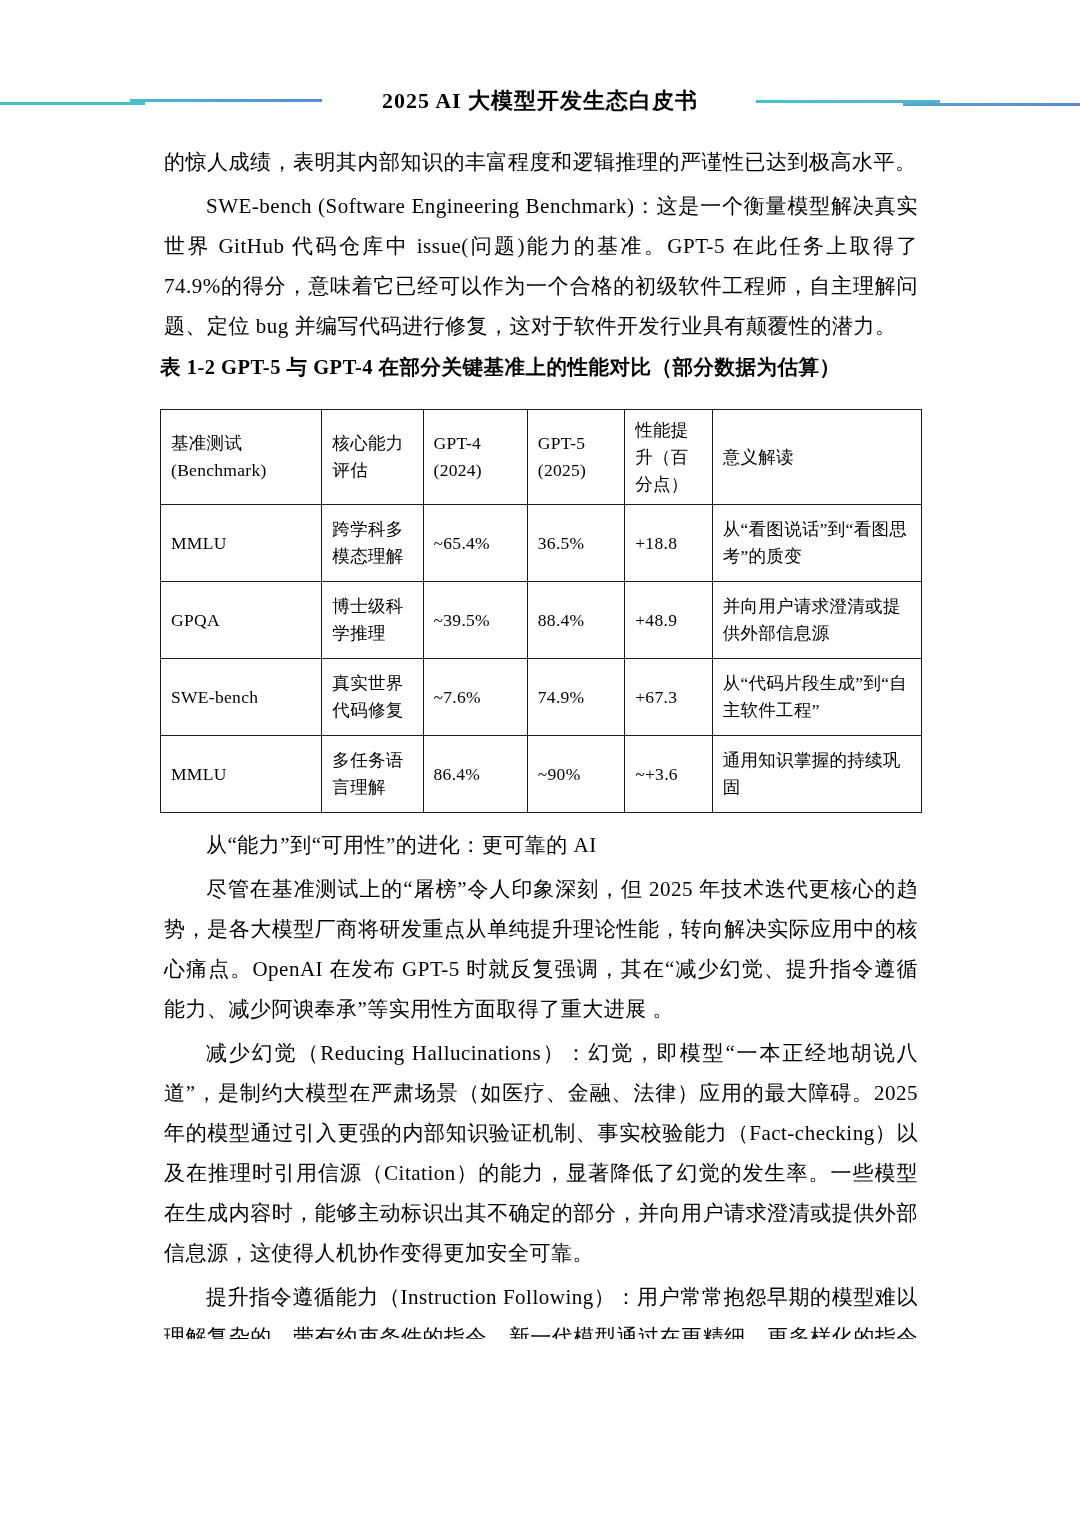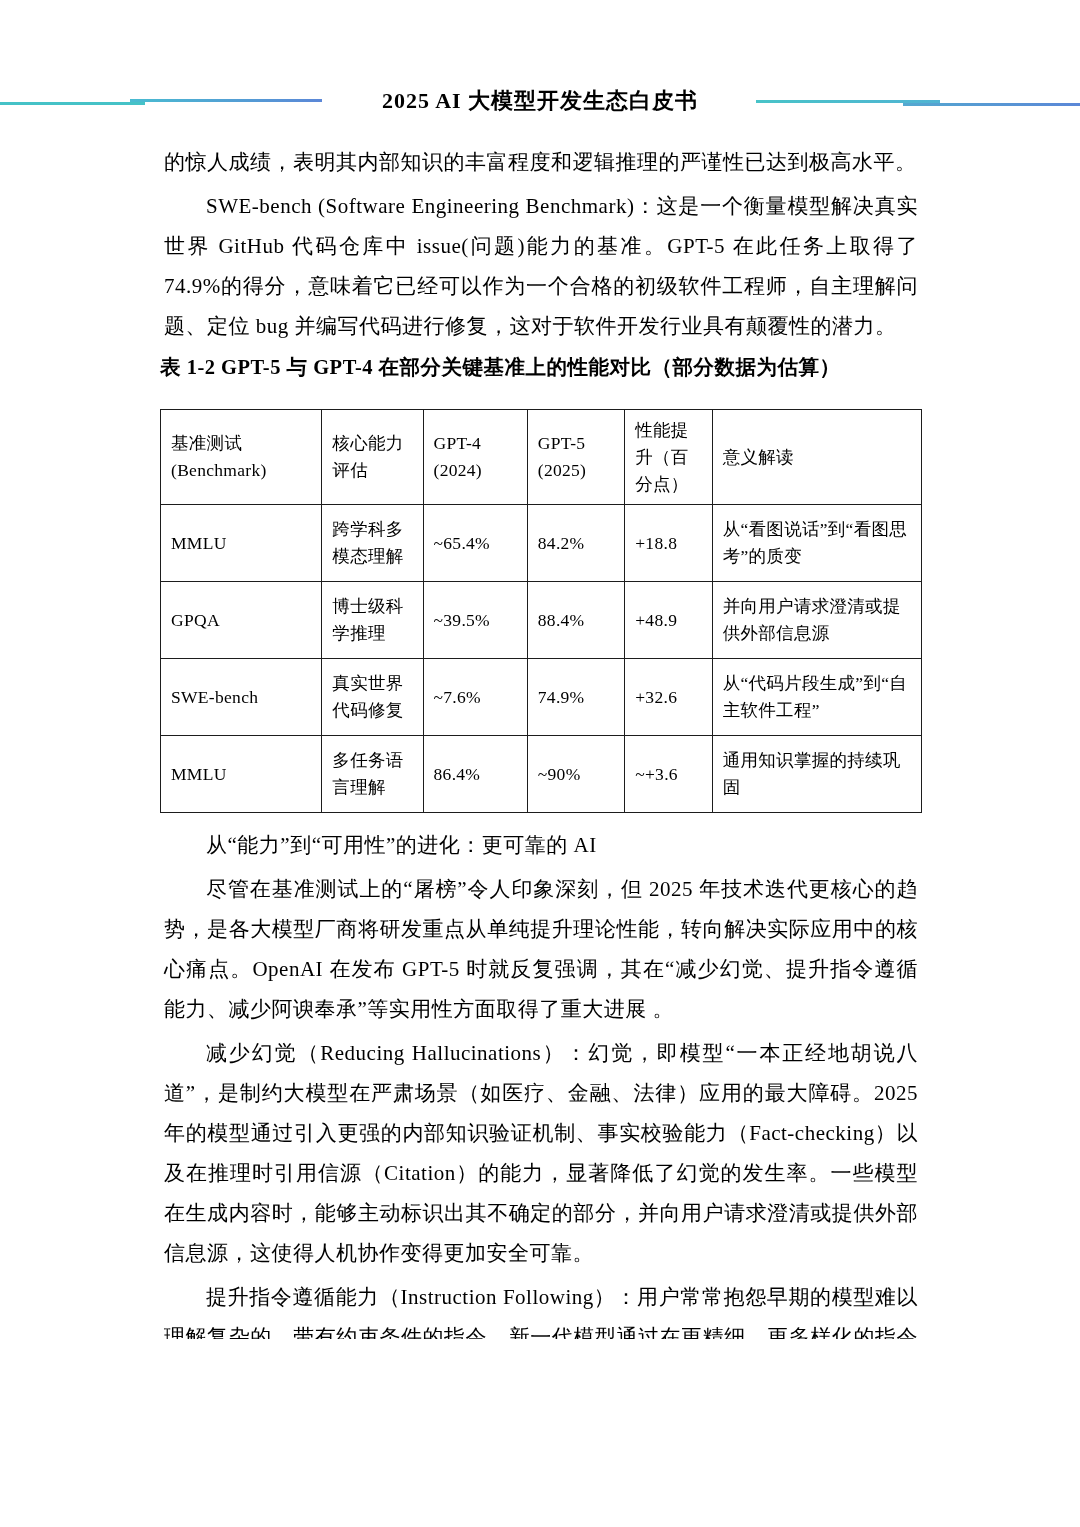--- a/index.html
+++ b/index.html
@@ -116,38 +116,38 @@
 (2025)</th>
         <th>性能提
 升（百
 分点）</th>
         <th>意义解读</th>
       </tr>
       <tr>
         <td>MMLU</td>
         <td>跨学科多模态理解</td>
         <td>~65.4%</td>
-        <td>84.2%</td>
+        <td>36.5%</td>
         <td>+18.8</td>
         <td>从“看图说话”到“看图思考”的质变</td>
       </tr>
       <tr>
         <td>GPQA</td>
         <td>博士级科学推理</td>
         <td>~39.5%</td>
         <td>88.4%</td>
         <td>+48.9</td>
         <td>并向用户请求澄清或提供外部信息源</td>
       </tr>
       <tr>
         <td>SWE-bench</td>
         <td>真实世界代码修复</td>
         <td>~7.6%</td>
         <td>74.9%</td>
-        <td>+32.6</td>
+        <td>+67.3</td>
         <td>从“代码片段生成”到“自主软件工程”</td>
       </tr>
       <tr>
         <td>MMLU</td>
         <td>多任务语言理解</td>
         <td>86.4%</td>
         <td>~90%</td>
         <td>~+3.6</td>
         <td>通用知识掌握的持续巩固</td>
       </tr>

